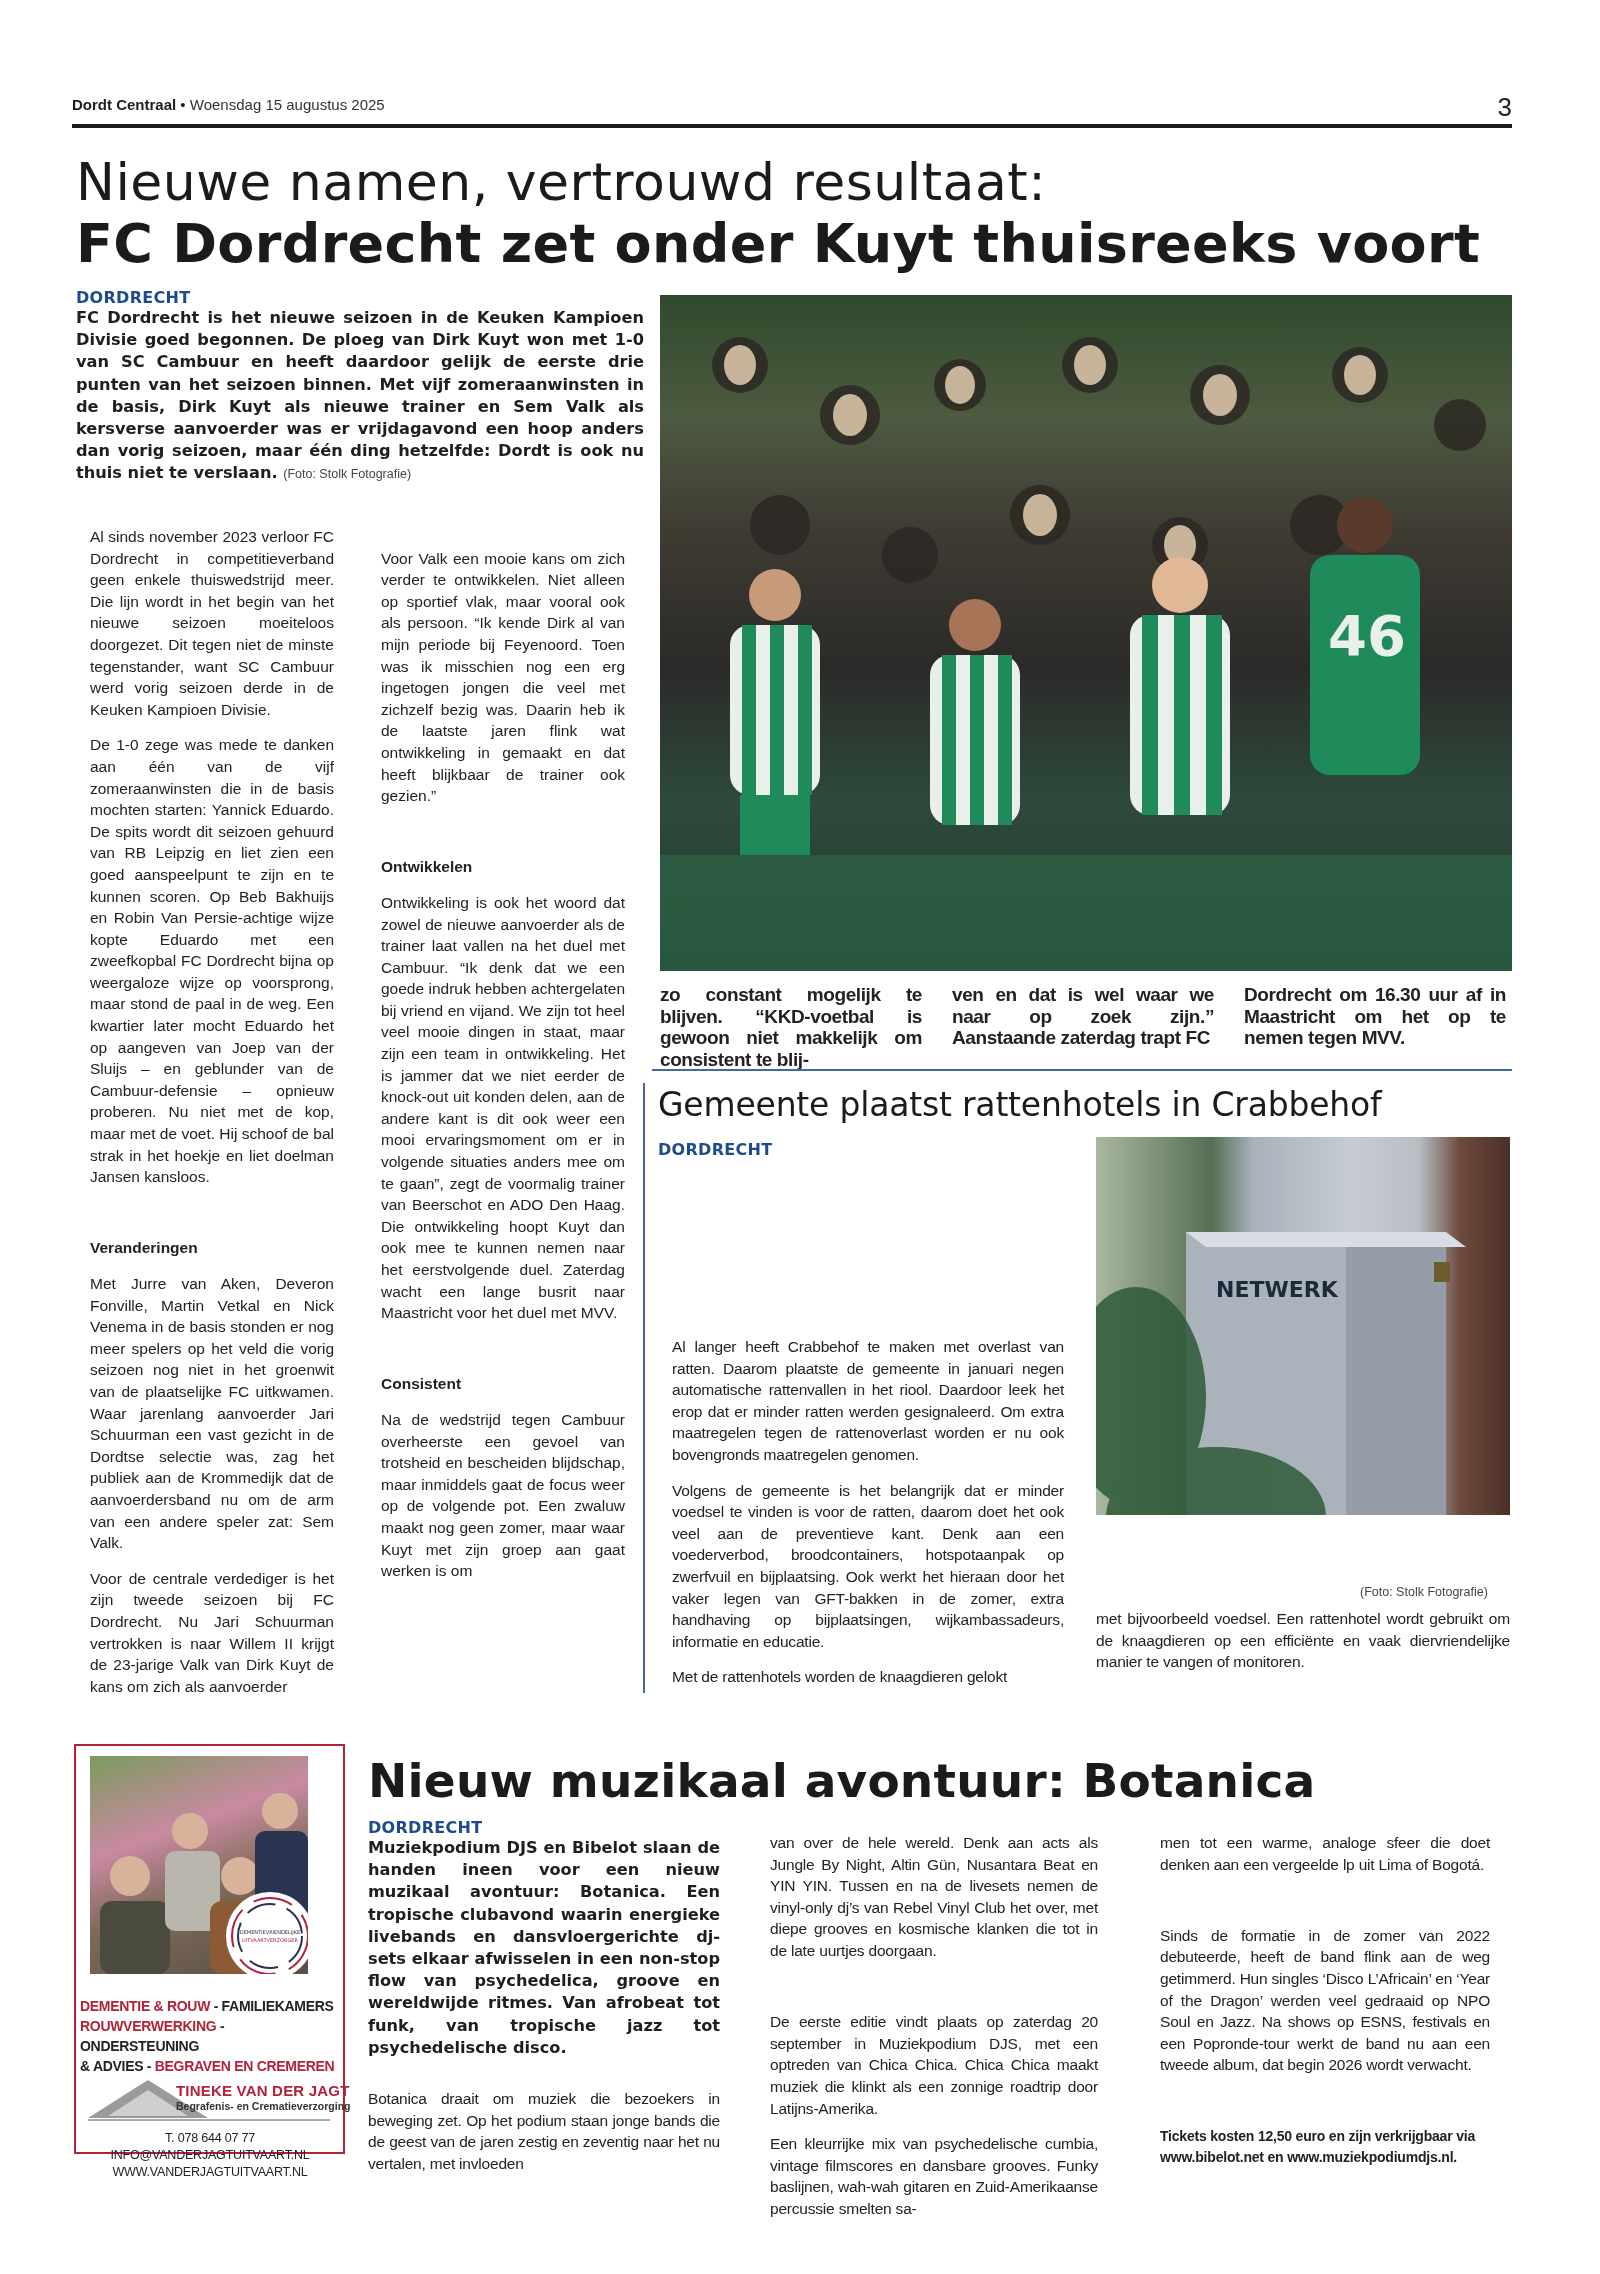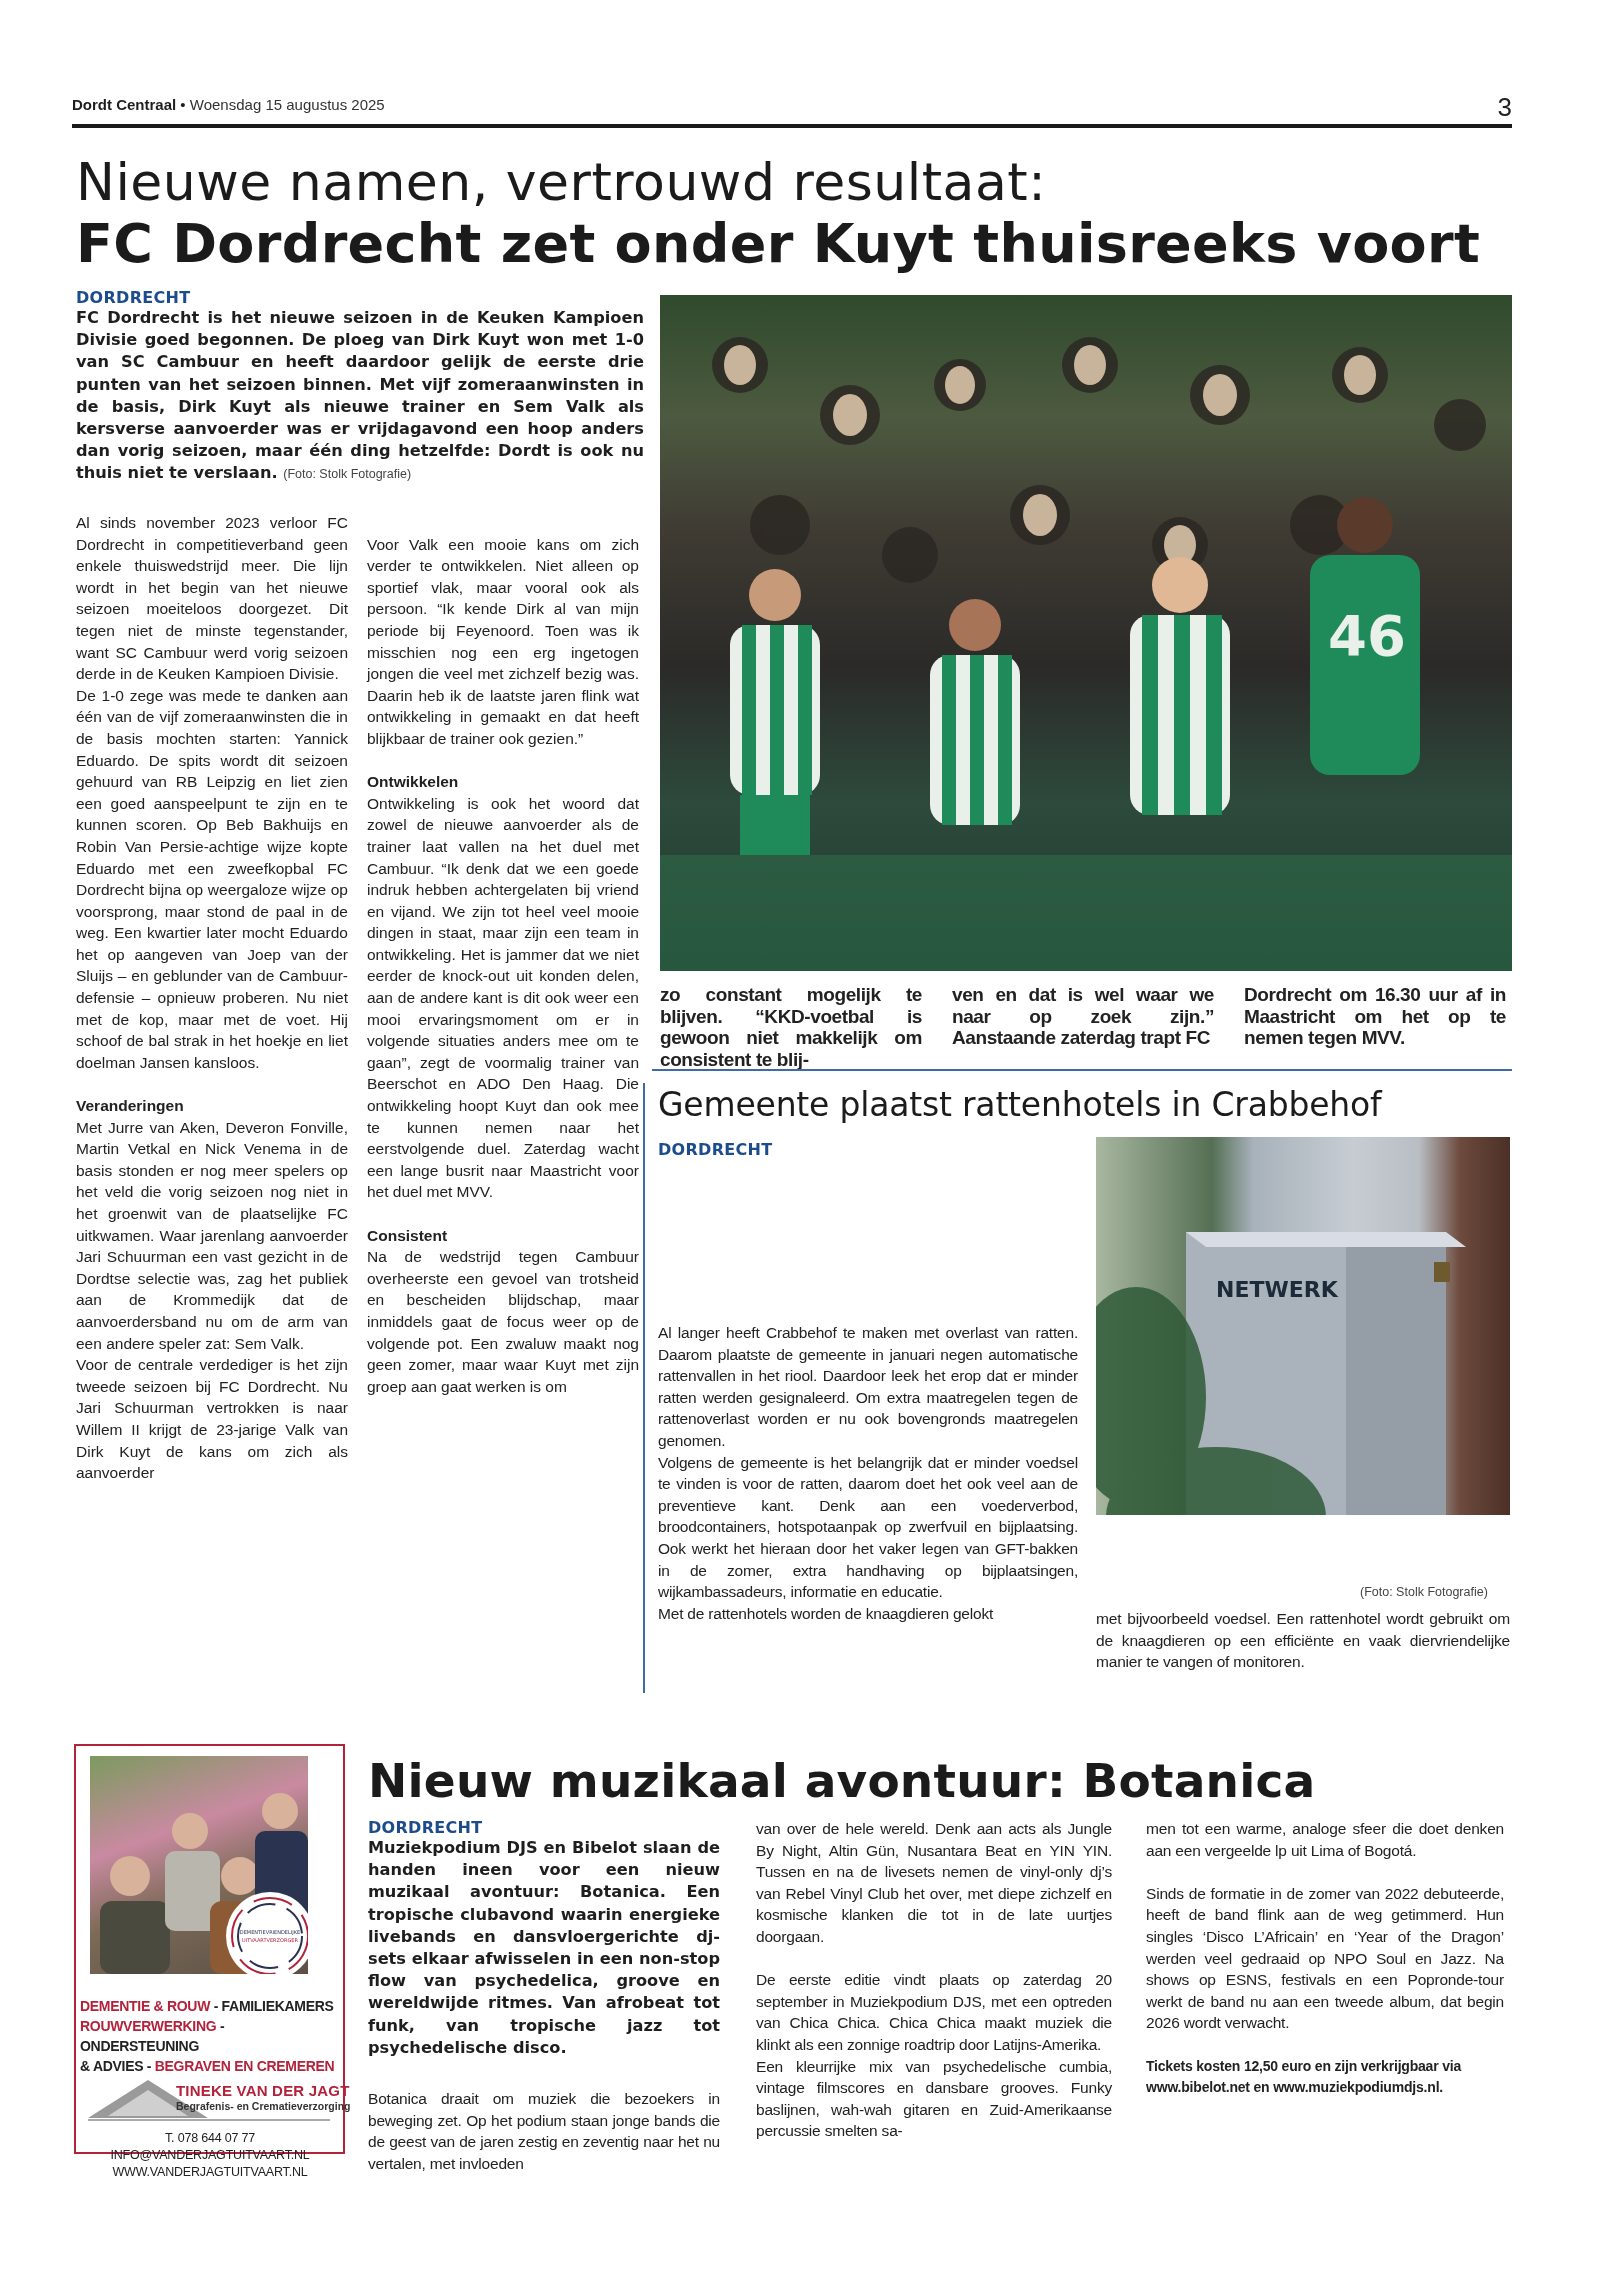--- a/index.html
+++ b/index.html
@@ -19,21 +19,21 @@
 
   
   .h1a { left: 76px; top: 152px; font-size: 52px; font-family: "DejaVu Sans", sans-serif; font-weight: normal; letter-spacing: 0.5px; color: #1b1b1b; }
   .h1b { left: 76px; top: 212px; font-size: 54px; font-family: "DejaVu Sans", sans-serif; font-weight: bold; letter-spacing: 0.3px; color: #1b1b1b; }
 
   .kicker { color: #1d4c8c; font-weight: bold; font-family: "DejaVu Sans", sans-serif; font-size: 16px; letter-spacing: 0.3px; }
   .lead { font-family: "DejaVu Sans", sans-serif; font-weight: bold; font-size: 16.2px; line-height: 22.2px; text-align: justify; color: #1e1e1e; }
   .credit { font-family: "Liberation Sans", sans-serif; font-weight: normal; font-size: 12.5px; color: #444; }
 
   .col { font-size: 15.5px; line-height: 21.6px; text-align: justify; color: #222; }
-  .col p { margin: 0; }
+  .col p { margin: 14px; }
   .col .gap { height: 21.6px; }
   .col .sub { font-weight: bold; }
 
   .narrow { font-family: "Liberation Sans", sans-serif; font-size: 19px; line-height: 21.6px; letter-spacing: -0.4px; text-align: justify; color: #222; font-weight: bold; }
 
   
   .photo-football {
     left: 660px; top: 295px; width: 852px; height: 676px; overflow: hidden;
     background: linear-gradient(180deg, #2f4a2c 0%, #4d5a40 18%, #3f3b33 35%, #2b2a28 55%, #2d4a3c 75%, #1e3a2f 100%);
   }
@@ -241,21 +241,21 @@
 </div>
 
 <h2 class="abs h2b" style="left:368px; top:1742px;margin-top:11px;">Nieuw muzikaal avontuur: Botanica</h2>
 <div class="abs" style="left:368px; top:1818px; width:352px;">
   <div class="kicker">DORDRECHT</div>
   <p class="lead">Muziekpodium DJS en Bibelot slaan de handen ineen voor een nieuw muzikaal avontuur: Botanica. Een tropische clubavond waarin energieke livebands en dansvloergerichte dj-sets elkaar afwisselen in een non-stop flow van psychedelica, groove en wereldwijde ritmes. Van afrobeat tot funk, van tropische jazz tot psychedelische disco.</p>
 </div>
 <div class="abs col" style="left:368px; top:2088px; width:352px; letter-spacing:-0.2px;">Botanica draait om muziek die bezoekers in beweging zet. Op het podium staan jonge bands die de geest van de jaren zestig en zeventig naar het nu vertalen, met invloeden</div>
 
 <div class="abs col" style="left:756px; top:1818px; width:356px; letter-spacing:-0.2px;">
-  <p>van over de hele wereld. Denk aan acts als Jungle By Night, Altin Gün, Nusantara Beat en YIN YIN. Tussen en na de livesets nemen de vinyl-only dj’s van Rebel Vinyl Club het over, met diepe zichzelf en kosmische klanken die tot in de late uurtjes doorgaan.</p>
+  <p>van over de hele wereld. Denk aan acts als Jungle By Night, Altin Gün, Nusantara Beat en YIN YIN. Tussen en na de livesets nemen de vinyl-only dj’s van Rebel Vinyl Club het over, met diepe grooves en kosmische klanken die tot in de late uurtjes doorgaan.</p>
   <div class="gap"></div>
   <p>De eerste editie vindt plaats op zaterdag 20 september in Muziekpodium DJS, met een optreden van Chica Chica. Chica Chica maakt muziek die klinkt als een zonnige roadtrip door Latijns-Amerika.</p>
   <p>Een kleurrijke mix van psychedelische cumbia, vintage filmscores en dansbare grooves. Funky baslijnen, wah-wah gitaren en Zuid-Amerikaanse percussie smelten sa-</p>
 </div>
 
 <div class="abs col" style="left:1146px; top:1818px; width:358px; letter-spacing:-0.2px;">
   <p>men tot een warme, analoge sfeer die doet denken aan een vergeelde lp uit Lima of Bogotá.</p>
   <div class="gap"></div>
   <p>Sinds de formatie in de zomer van 2022 debuteerde, heeft de band flink aan de weg getimmerd. Hun singles ‘Disco L’Africain’ en ‘Year of the Dragon’ werden veel gedraaid op NPO Soul en Jazz. Na shows op ESNS, festivals en een Popronde-tour werkt de band nu aan een tweede album, dat begin 2026 wordt verwacht.</p>
   <div class="gap"></div>

